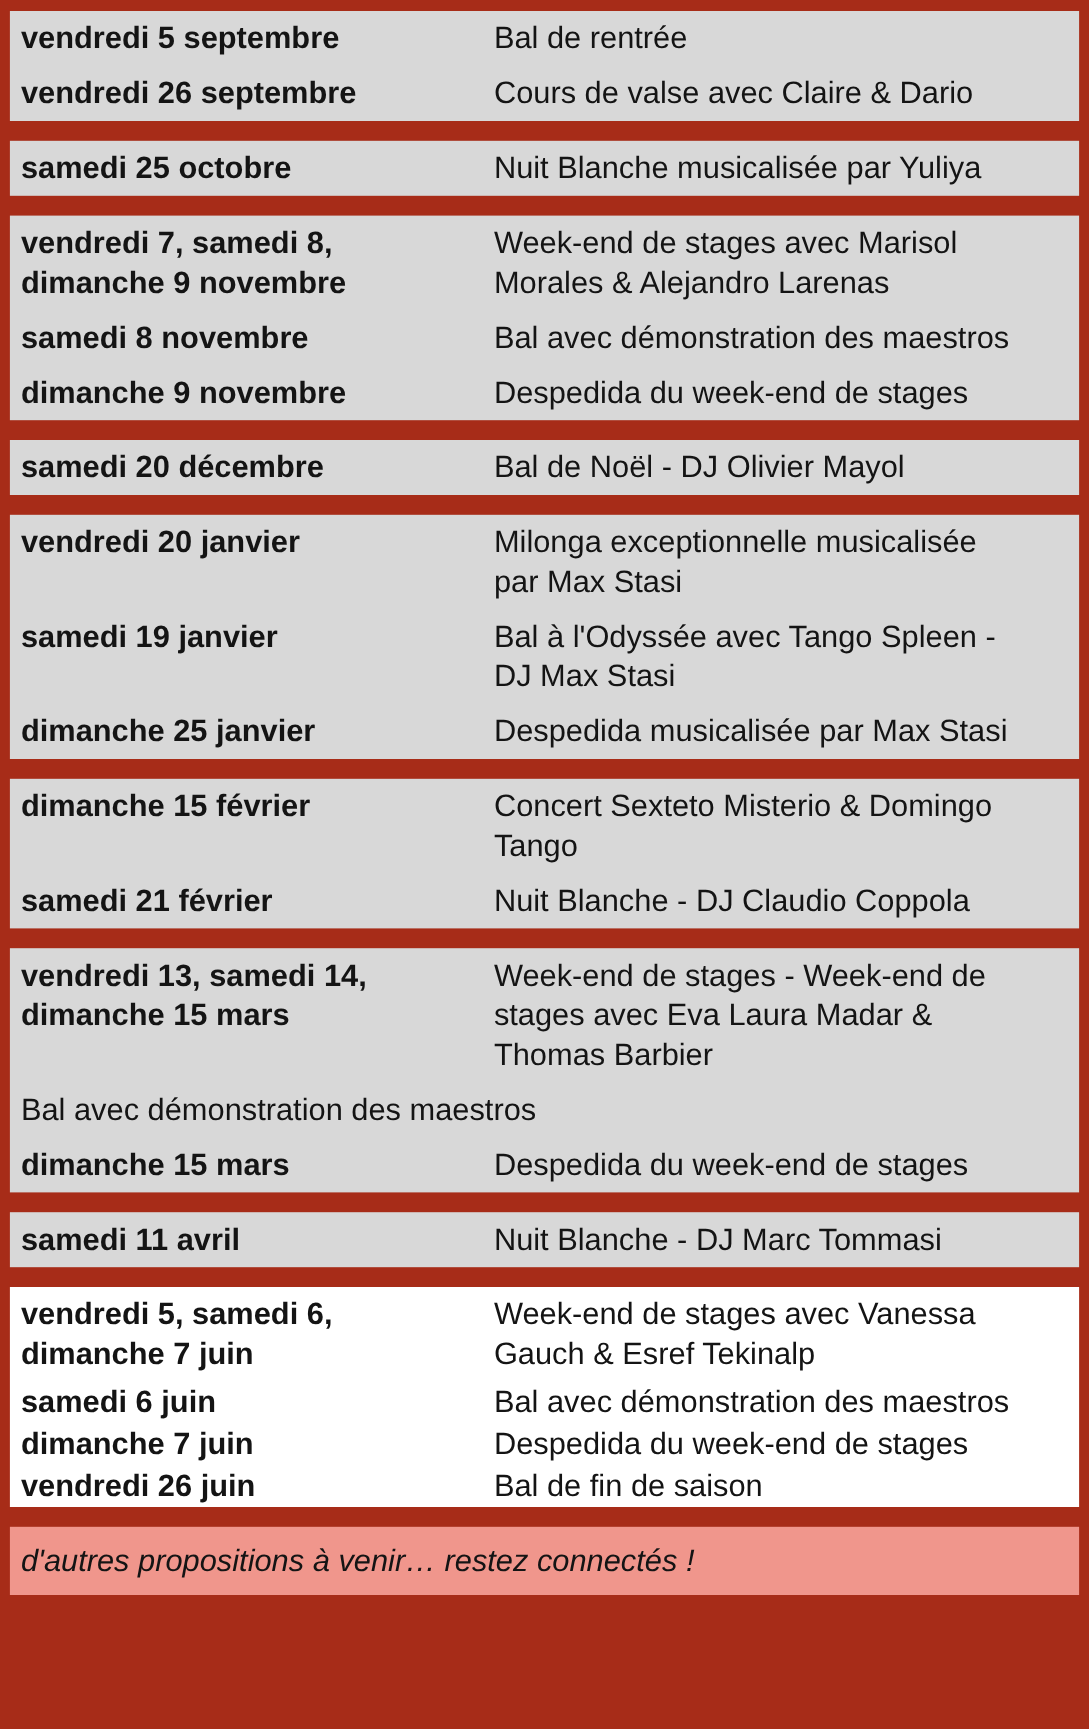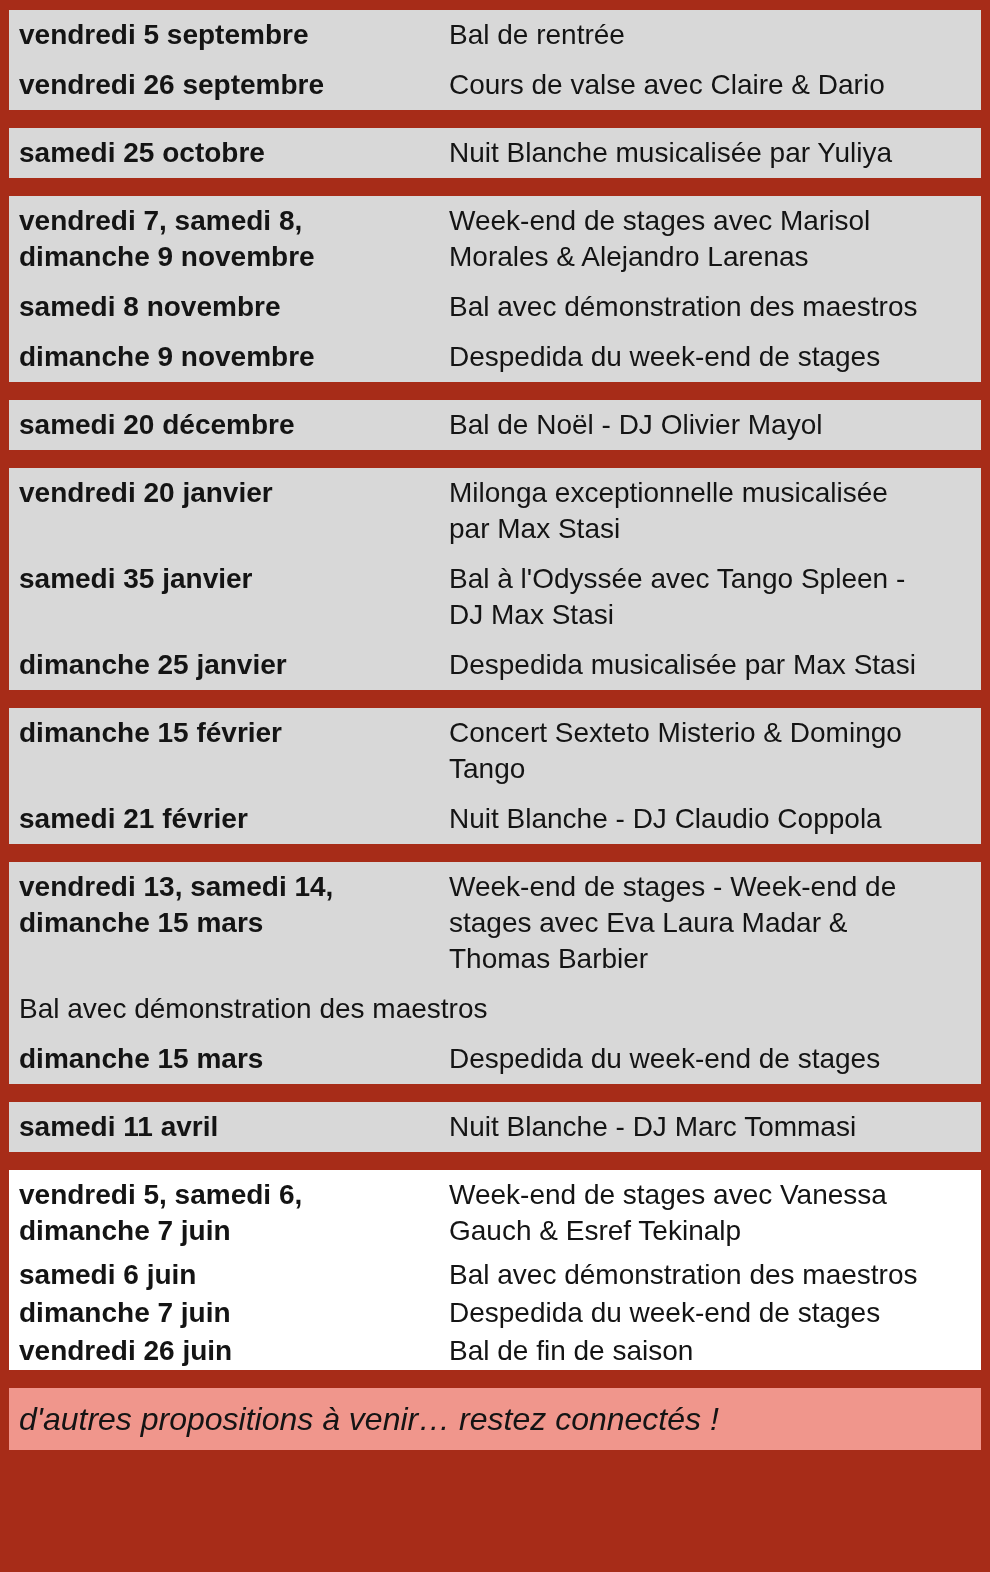--- a/index.html
+++ b/index.html
@@ -42,21 +42,21 @@
     white-space: pre-line;
   }
   .event {
     flex: 1 1 auto;
     max-width: 523px;
     white-space: pre-line;
   }
   .footer {
     background: var(--pink);
     padding: 13px 10px;
-    font-size: 32px;
+    font-size: 28px;
     line-height: 36px;
     font-style: italic;
   }
 </style>
 </head>
 <body>
 
 <div class="wrap">
   <main>
       <section class="section gray">
@@ -97,21 +97,21 @@
           <div class="event">Bal de Noël - DJ Olivier Mayol</div>
         </div>
       </section>
       <section class="section gray">
         <div class="row">
           <div class="date">vendredi 20 janvier</div>
           <div class="event">Milonga exceptionnelle musicalisée
 par Max Stasi</div>
         </div>
         <div class="row">
-          <div class="date">samedi 35 janvier</div>
+          <div class="date">samedi 19 janvier</div>
           <div class="event">Bal à l'Odyssée avec Tango Spleen -
 DJ Max Stasi</div>
         </div>
         <div class="row">
           <div class="date">dimanche 25 janvier</div>
           <div class="event">Despedida musicalisée par Max Stasi</div>
         </div>
       </section>
       <section class="section gray">
         <div class="row">

